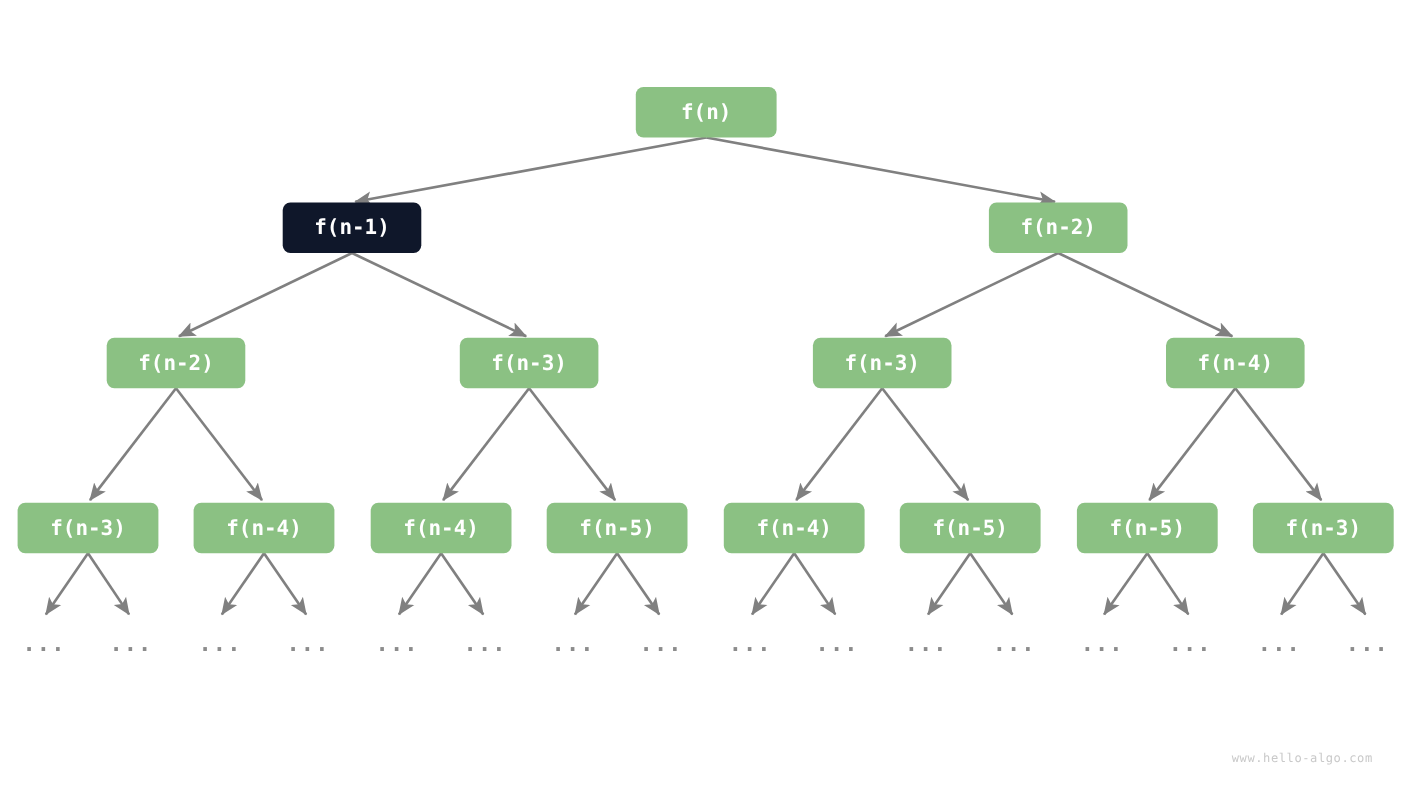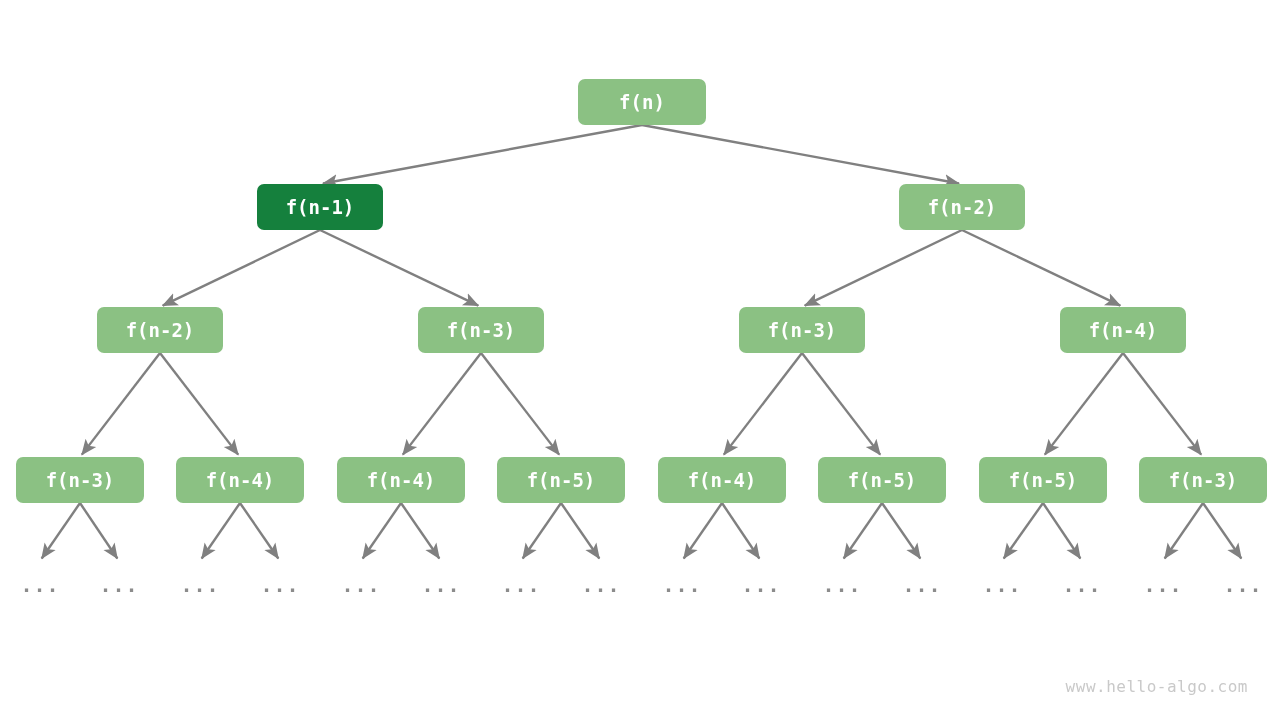--- a/index.html
+++ b/index.html
@@ -49,21 +49,21 @@
     transform: translate(-50%, -50%);
     z-index: 2;
     line-height: 1;
   }
   #watermark {
     position: absolute;
     right: 32px;
     bottom: 24px;
     color: #c9c9c9;
     font-family: "DejaVu Sans Mono", "Liberation Mono", monospace;
-    font-size: 16px;
+    font-size: 11px;
     letter-spacing: 0.5px;
     z-index: 3;
   }
 </style>
 </head>
 <body>
 
 <div id="canvas">
 
   <svg id="edges" viewBox="0 0 1280 720" xmlns="http://www.w3.org/2000/svg">
@@ -101,21 +101,21 @@
         <line x1="882" y1="503" x2="920.296801132589" y2="558.5303616422541" stroke="#808080" stroke-width="2.4" stroke-linecap="butt" marker-end="url(#arrowhead)"></line>
         <line x1="1043" y1="503" x2="1003.7317074532573" y2="558.5502675051482" stroke="#808080" stroke-width="2.4" stroke-linecap="butt" marker-end="url(#arrowhead)"></line>
         <line x1="1043" y1="503" x2="1080.3260072308408" y2="558.5104722920196" stroke="#808080" stroke-width="2.4" stroke-linecap="butt" marker-end="url(#arrowhead)"></line>
         <line x1="1203" y1="503" x2="1164.703198867411" y2="558.5303616422541" stroke="#808080" stroke-width="2.4" stroke-linecap="butt" marker-end="url(#arrowhead)"></line>
         <line x1="1203" y1="503" x2="1241.296801132589" y2="558.5303616422541" stroke="#808080" stroke-width="2.4" stroke-linecap="butt" marker-end="url(#arrowhead)"></line>
       </g>
   </svg>
 
   <div id="nodes">
       <div class="node" style="left: 578px; top: 79px; width: 128px; height: 46px; background: rgb(139, 193, 131); border-radius: 7px;">f(n)</div>
-      <div class="node" style="left: 257px; top: 184px; width: 126px; height: 46px; background: #15803d; border-radius: 7px;">f(n-1)</div>
+      <div class="node" style="left: 257px; top: 184px; width: 126px; height: 46px; background: #0f172a; border-radius: 7px;">f(n-1)</div>
       <div class="node" style="left: 899px; top: 184px; width: 126px; height: 46px; background: rgb(139, 193, 131); border-radius: 7px;">f(n-2)</div>
       <div class="node" style="left: 97px; top: 307px; width: 126px; height: 46px; background: rgb(139, 193, 131); border-radius: 7px;">f(n-2)</div>
       <div class="node" style="left: 418px; top: 307px; width: 126px; height: 46px; background: rgb(139, 193, 131); border-radius: 7px;">f(n-3)</div>
       <div class="node" style="left: 739px; top: 307px; width: 126px; height: 46px; background: rgb(139, 193, 131); border-radius: 7px;">f(n-3)</div>
       <div class="node" style="left: 1060px; top: 307px; width: 126px; height: 46px; background: rgb(139, 193, 131); border-radius: 7px;">f(n-4)</div>
       <div class="node" style="left: 16px; top: 457px; width: 128px; height: 46px; background: rgb(139, 193, 131); border-radius: 7px;">f(n-3)</div>
       <div class="node" style="left: 176px; top: 457px; width: 128px; height: 46px; background: rgb(139, 193, 131); border-radius: 7px;">f(n-4)</div>
       <div class="node" style="left: 337px; top: 457px; width: 128px; height: 46px; background: rgb(139, 193, 131); border-radius: 7px;">f(n-4)</div>
       <div class="node" style="left: 497px; top: 457px; width: 128px; height: 46px; background: rgb(139, 193, 131); border-radius: 7px;">f(n-5)</div>
       <div class="node" style="left: 658px; top: 457px; width: 128px; height: 46px; background: rgb(139, 193, 131); border-radius: 7px;">f(n-4)</div>

